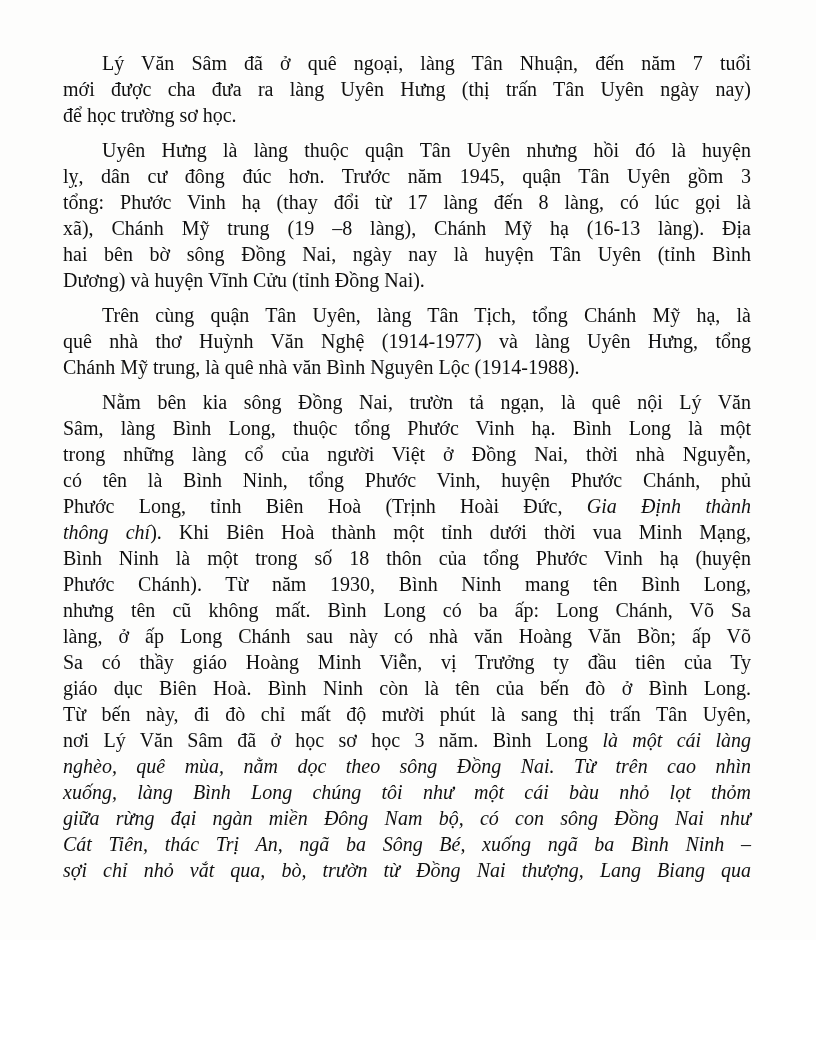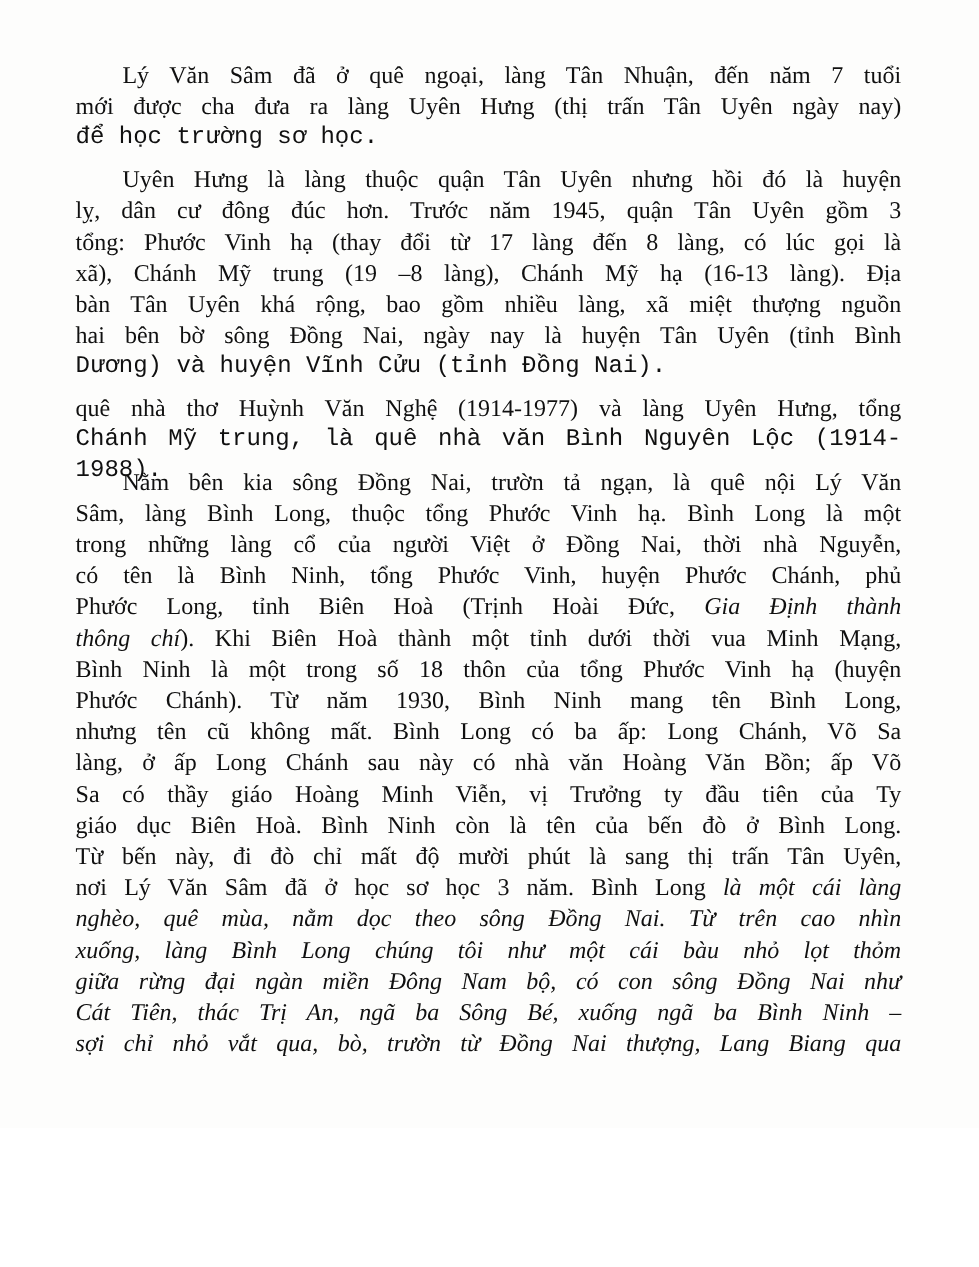--- a/index.html
+++ b/index.html
@@ -32,21 +32,20 @@
     text-align-last: justify;
     white-space: normal;
     height: 26px;
     overflow: visible;
   }
   .line.first {
     text-indent: 39px;
   }
   .line.end {
     text-align-last: left;
-    font-family: Liberation Mono, monospace;
   }
   .it {
     font-style: italic;
   }
   .page-number {
     position: absolute;
     left: 90px;
     top: 997px;
     font-family: "Liberation Sans", sans-serif;
     font-size: 20px;
@@ -63,25 +62,25 @@
       <div class="para">
         <div class="line first"><span>Lý Văn Sâm đã ở quê ngoại, làng Tân Nhuận, đến năm 7 tuổi</span></div>
         <div class="line"><span>mới được cha đưa ra làng Uyên Hưng (thị trấn Tân Uyên ngày nay)</span></div>
         <div class="line end"><span>để học trường sơ học.</span></div>
       </div>
       <div class="para">
         <div class="line first"><span>Uyên Hưng là làng thuộc quận Tân Uyên nhưng hồi đó là huyện</span></div>
         <div class="line"><span>lỵ, dân cư đông đúc hơn. Trước năm 1945, quận Tân Uyên gồm 3</span></div>
         <div class="line"><span>tổng: Phước Vinh hạ (thay đổi từ 17 làng đến 8 làng, có lúc gọi là</span></div>
         <div class="line"><span>xã), Chánh Mỹ trung (19 –8 làng), Chánh Mỹ hạ (16-13 làng). Địa</span></div>
-        <div class="line"><span>bàn Tân Uyên khá rộng, bao gồm nhiều làng, xã miệt thượng nguồn</span></div>
         <div class="line"><span>hai bên bờ sông Đồng Nai, ngày nay là huyện Tân Uyên (tỉnh Bình</span></div>
         <div class="line end"><span>Dương) và huyện Vĩnh Cửu (tỉnh Đồng Nai).</span></div>
       </div>
       <div class="para">
+        <div class="line first"><span>Trên cùng quận Tân Uyên, làng Tân Tịch, tổng Chánh Mỹ hạ, là</span></div>
         <div class="line"><span>quê nhà thơ Huỳnh Văn Nghệ (1914-1977) và làng Uyên Hưng, tổng</span></div>
         <div class="line end"><span>Chánh Mỹ trung, là quê nhà văn Bình Nguyên Lộc (1914-1988).</span></div>
       </div>
       <div class="para">
         <div class="line first"><span>Nằm bên kia sông Đồng Nai, trườn tả ngạn, là quê nội Lý Văn</span></div>
         <div class="line"><span>Sâm, làng Bình Long, thuộc tổng Phước Vinh hạ. Bình Long là một</span></div>
         <div class="line"><span>trong những làng cổ của người Việt ở Đồng Nai, thời nhà Nguyễn,</span></div>
         <div class="line"><span>có tên là Bình Ninh, tổng Phước Vinh, huyện Phước Chánh, phủ</span></div>
         <div class="line"><span>Phước Long, tỉnh Biên Hoà (Trịnh Hoài Đức, </span><span class="it">Gia Định thành</span></div>
         <div class="line"><span class="it">thông chí</span><span>). Khi Biên Hoà thành một tỉnh dưới thời vua Minh Mạng,</span></div>

